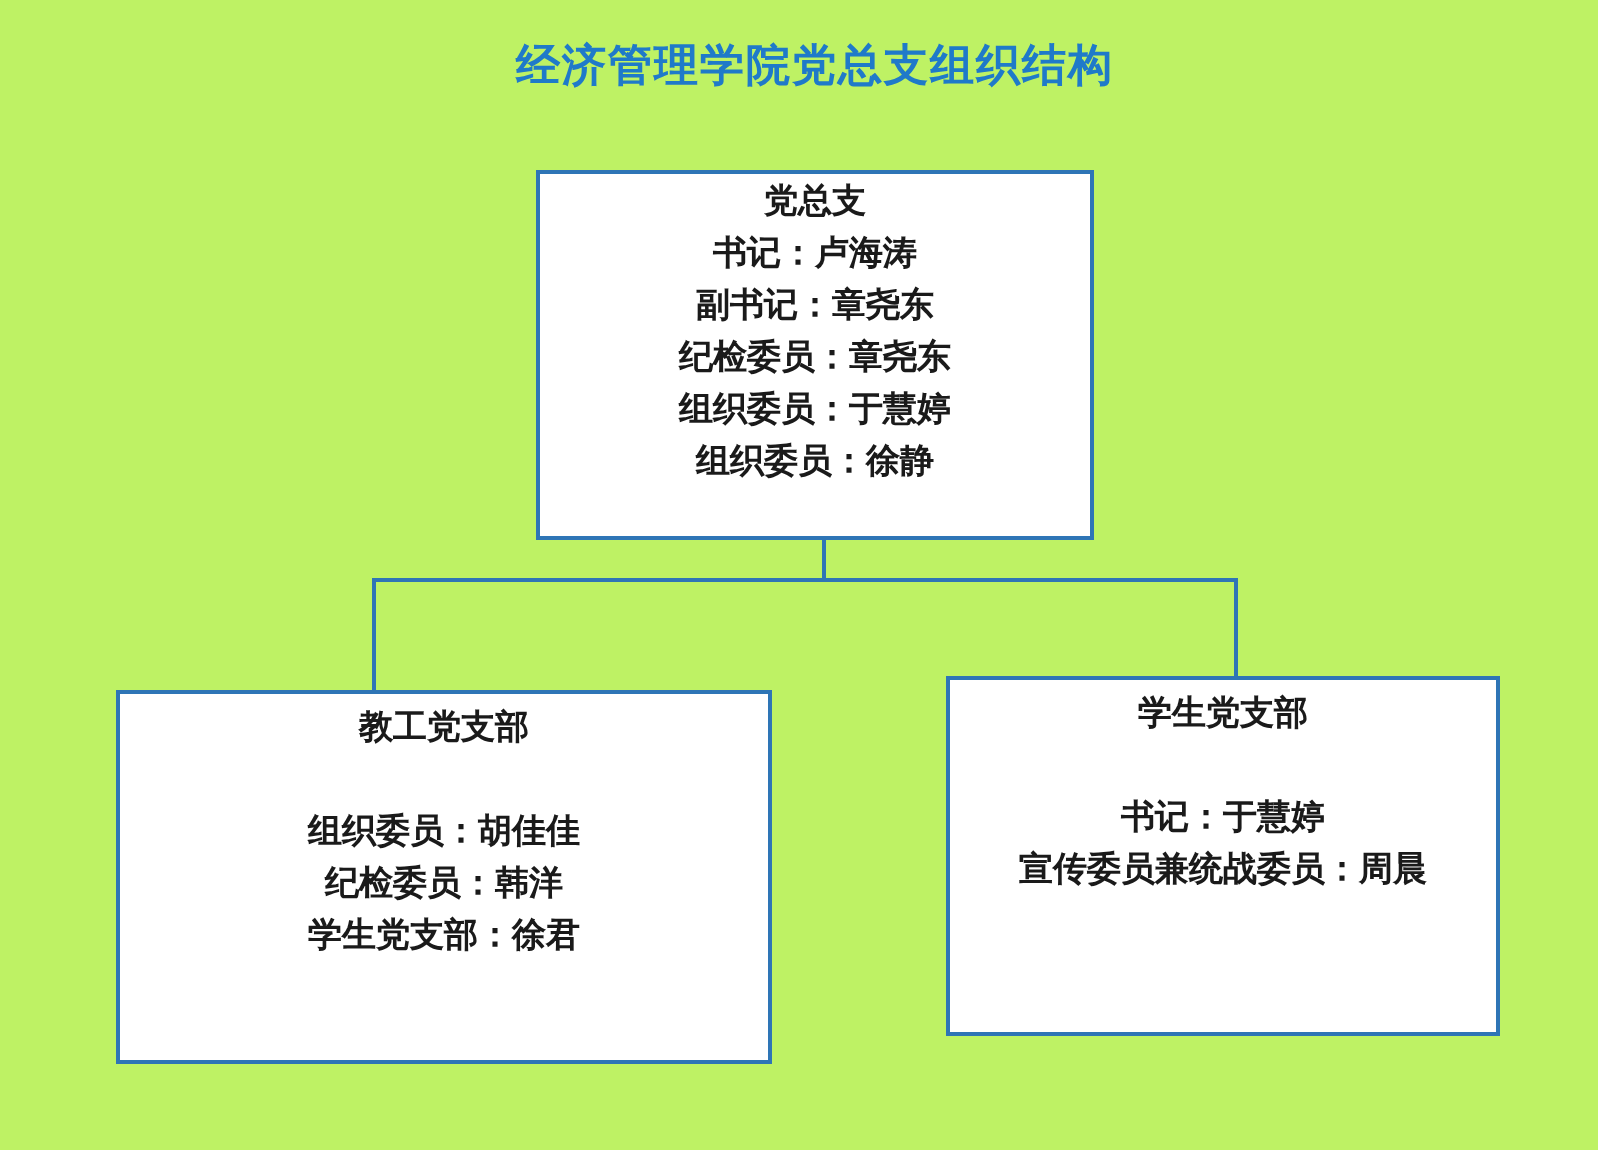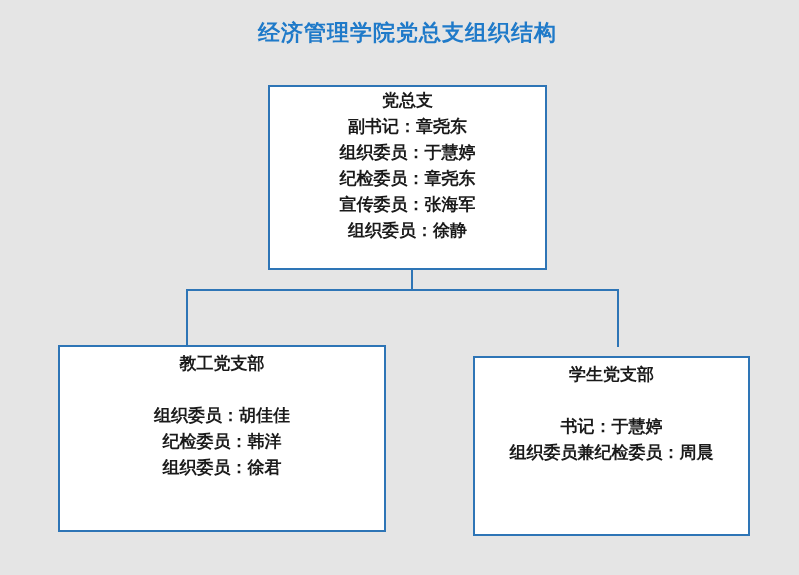--- a/index.html
+++ b/index.html
@@ -1,20 +1,20 @@
 <!DOCTYPE html>
 <html><head>
 <meta charset="utf-8">
 <style>
   html, body { margin: 0; padding: 0; background: #ffffff; }
   #canvas {
     position: relative;
     width: 799px;
     height: 575px;
-    background: #e5e5e5;
+    background: #bef264;
     overflow: hidden;
     font-family: "Liberation Serif", "DejaVu Serif", serif;
   }
   .chart-title {
     position: absolute;
     top: 18px;
     left: 0;
     right: 0;
     padding-left: 16px;
     text-align: center;
@@ -40,21 +40,21 @@
     line-height: 26px;
     text-align: center;
   }
   #left-box {
     left: 58px; top: 345px;
     width: 328px; height: 187px;
     padding-top: 4px;
     line-height: 26px;
   }
   #right-box {
-    left: 473px; top: 356px;
+    left: 473px; top: 338px;
     width: 277px; height: 180px;
     padding-top: 4px;
     line-height: 26px;
   }
   .box-name { margin: 0; }
   .box-name.gap-below { margin-bottom: 26px; }
   .member-line { margin: 0; }
   .connector {
     position: absolute;
     background: #2e75b6;
@@ -66,38 +66,38 @@
 </style>
 </head>
 <body>
 
 <div id="canvas">
 
   <div class="chart-title">经济管理学院党总支组织结构</div>
 
   <div class="org-box" id="root-box">
     <div class="box-name">党总支</div>
+    <div class="member-line">书记：卢海涛</div>
     <div class="member-line">副书记：章尧东</div>
+    <div class="member-line">纪检委员：章尧东</div>
     <div class="member-line">组织委员：于慧婷</div>
-    <div class="member-line">纪检委员：章尧东</div>
-    <div class="member-line">宣传委员：张海军</div>
     <div class="member-line">组织委员：徐静</div>
   </div>
 
   <div class="connector" id="conn-stub"></div>
   <div class="connector" id="conn-horizontal"></div>
   <div class="connector" id="conn-left-drop"></div>
   <div class="connector" id="conn-right-drop"></div>
 
   <div class="org-box" id="left-box">
     <div class="box-name gap-below">教工党支部</div>
     <div class="member-line">组织委员：胡佳佳</div>
     <div class="member-line">纪检委员：韩洋</div>
-    <div class="member-line">组织委员：徐君</div>
+    <div class="member-line">学生党支部：徐君</div>
   </div>
 
   <div class="org-box" id="right-box">
     <div class="box-name gap-below">学生党支部</div>
     <div class="member-line">书记：于慧婷</div>
-    <div class="member-line">组织委员兼纪检委员：周晨</div>
+    <div class="member-line">宣传委员兼统战委员：周晨</div>
   </div>
 
 </div>
 
 </body></html>

